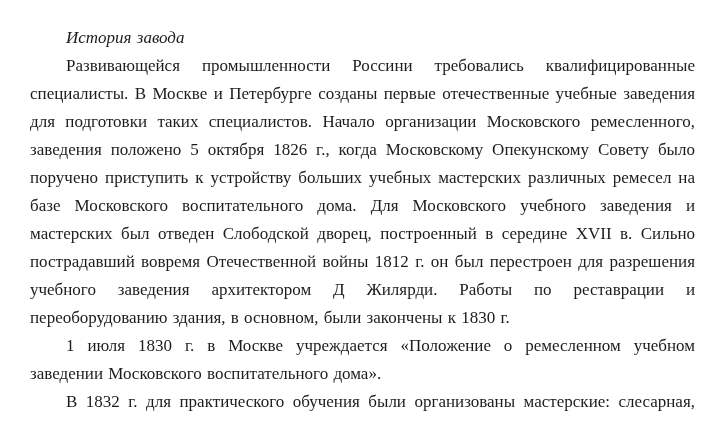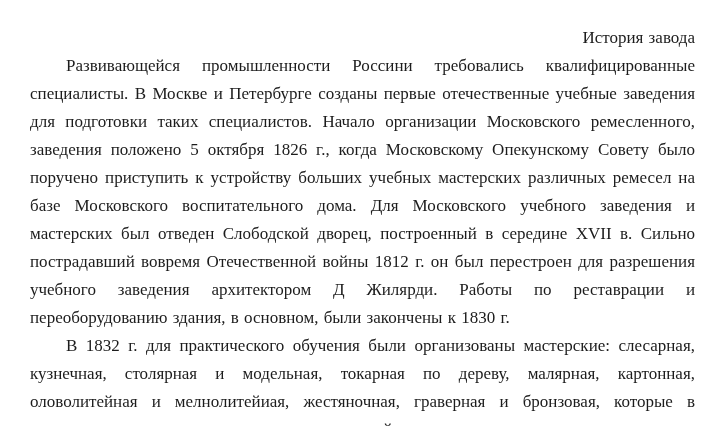--- a/index.html
+++ b/index.html
@@ -23,23 +23,25 @@
   }
   .para {
     margin: 0;
     font-size: 17px;
     line-height: 28px;
     text-align: justify;
     text-indent: 36px;
     word-spacing: 1px;
   }
   .heading {
-    text-align: right;
+    text-align: left;
+    font-style: italic;
   }
 </style>
 </head>
 <body>
 
 <div class="page">
   <p class="para heading">История завода</p>
   <p class="para">Развивающейся промышленности Россини требовались квалифицированные специалисты. В Москве и Петербурге созданы первые отечественные учебные заведения для подготовки таких специалистов. Начало организации Московского ремесленного, заведения положено 5 октября 1826 г., когда Московскому Опекунскому Совету было поручено приступить к устройству больших учебных мастерских различных ремесел на базе Московского воспитательного дома. Для Московского учебного заведения и мастерских был отведен Слободской дворец, построенный в середине XVII в. Сильно пострадавший вовремя Отечественной войны 1812 г. он был перестроен для разрешения учебного заведения архитектором Д Жилярди. Работы по реставрации и переоборудованию здания, в основном, были закончены к 1830 г.</p>
+  <p class="para">1 июля 1830 г. в Москве учреждается «Положение о ремесленном учебном заведении Московского воспитательного дома».</p>
   <p class="para">В 1832 г. для практического обучения были организованы мастерские: слесарная, кузнечная, столярная и модельная, токарная по дереву, малярная, картонная, оловолитейная и мелнолитейиая, жестяночная, граверная и бронзовая, которые в результате своего развития и послужили основой для</p>
 </div>
 
 </body></html>

